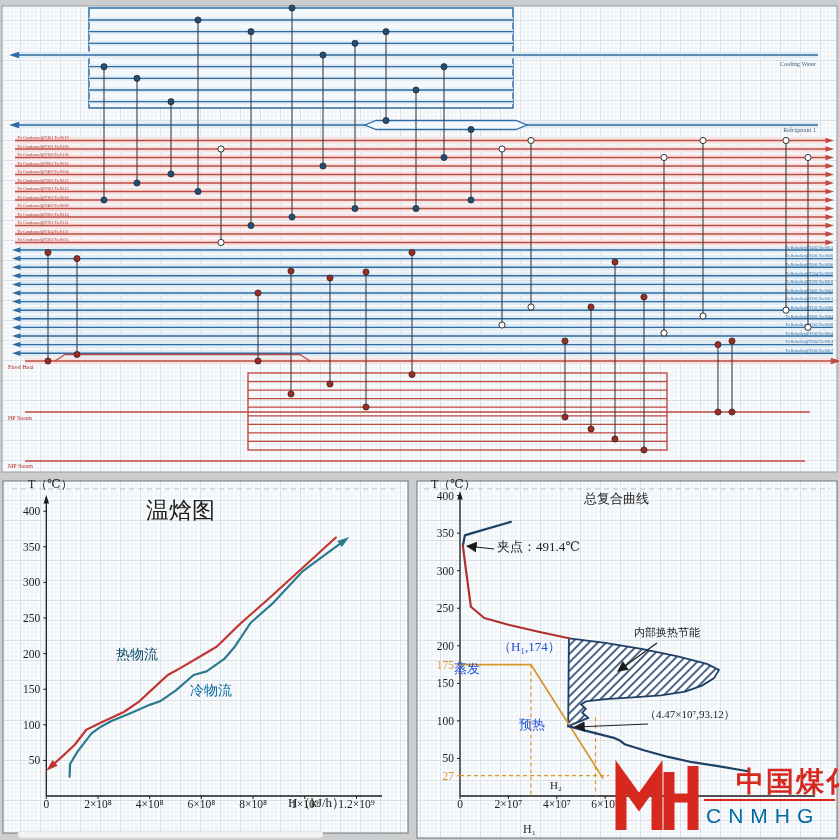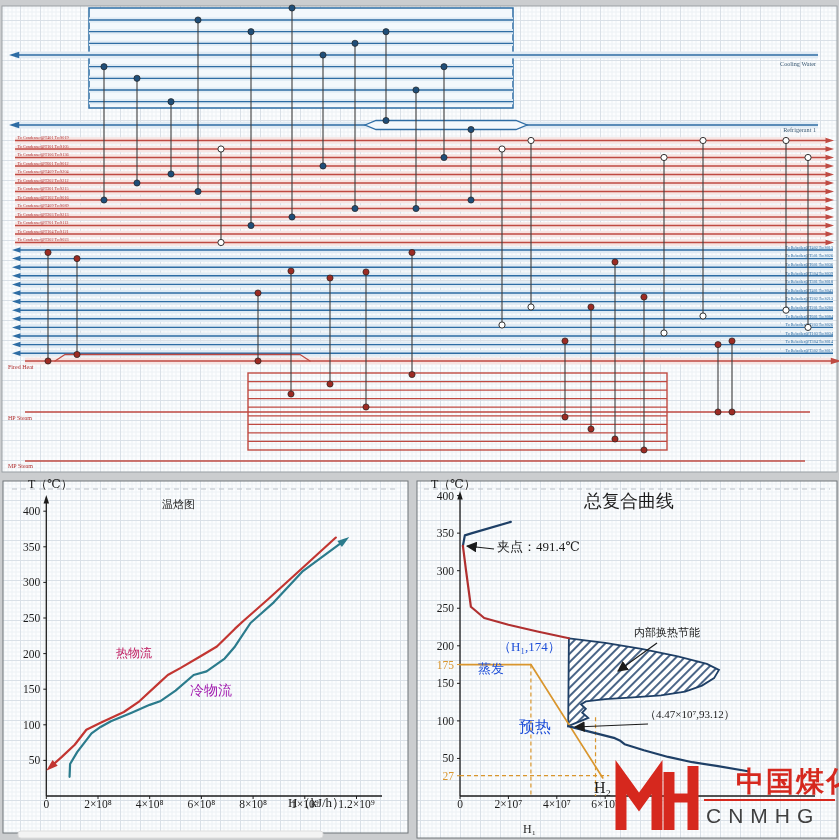--- a/index.html
+++ b/index.html
@@ -386,32 +386,32 @@
     </g>
     <rect x="18" y="831" width="305" height="7" rx="3" fill="#f3f3f3" stroke="#dddddd" stroke-width="1"></rect>
     <g>
       <polyline points="621,830 621,777 639,802 657,777 657,830" fill="none" stroke="#d6281e" stroke-width="11" stroke-linejoin="miter" stroke-linecap="butt"></polyline>
       <line x1="669" y1="772" x2="669" y2="830" stroke="#d6281e" stroke-width="11"></line>
       <line x1="693" y1="766" x2="693" y2="830" stroke="#d6281e" stroke-width="11"></line>
       <line x1="664" y1="798" x2="693" y2="798" stroke="#d6281e" stroke-width="9"></line>
     </g>
   </svg>
 
-<div class="lbl" style="left:162px;top:498px;font-size:11px">温焓图</div>
+<div class="lbl" style="left:146px;top:498px;font-size:23px">温焓图</div>
 <div class="lbl" style="left:28px;top:478px;font-size:12px">T（℃）</div>
 <div class="lbl" style="left:288px;top:796px;font-size:13px">H（kJ/h）</div>
-<div class="lbl" style="left:116px;top:647px;font-size:12px;color:#be185d">热物流</div>
-<div class="lbl" style="left:190px;top:683px;font-size:14px;color:#a21caf">冷物流</div>
+<div class="lbl" style="left:116px;top:647px;font-size:14px;color:#0c4a6e">热物流</div>
+<div class="lbl" style="left:190px;top:683px;font-size:14px;color:#0369a1">冷物流</div>
 
-<div class="lbl" style="left:584px;top:492px;font-size:18px">总复合曲线</div>
+<div class="lbl" style="left:584px;top:492px;font-size:13px">总复合曲线</div>
 <div class="lbl" style="left:431px;top:478px;font-size:12px">T（℃）</div>
 <div class="lbl" style="left:497px;top:540px;font-size:13px">夹点：491.4℃</div>
 <div class="lbl orange" style="left:498px;top:640px;font-size:13px">（H₁,174）</div>
-<div class="lbl orange" style="left:478px;top:662px;font-size:13px">蒸发</div>
-<div class="lbl orange" style="left:519px;top:718px;font-size:16px">预热</div>
+<div class="lbl orange" style="left:454px;top:662px;font-size:13px">蒸发</div>
+<div class="lbl orange" style="left:519px;top:718px;font-size:13px">预热</div>
 <div class="lbl" style="left:634px;top:626px;font-size:11px">内部换热节能</div>
 <div class="lbl" style="left:645px;top:708px;font-size:11px">（4.47×10⁷,93.12）</div>
 <div class="lbl" style="left:523px;top:823px;font-size:12px">H₁</div>
-<div class="lbl" style="left:594px;top:779px;font-size:16px">H₂</div>
+<div class="lbl" style="left:550px;top:779px;font-size:11px">H₂</div>
 
 <div class="lbl logo-cn" style="left:736px;top:767px;font-size:28px;color:#d6281e">中国煤化工</div>
 <div class="logo-rule" style="left:704px;top:799px;width:131px;background:#d6281e"></div>
-<div class="lbl logo-en" style="left:706px;top:804px;font-size:21px;color:#404040">CNMHG</div>
+<div class="lbl logo-en" style="left:706px;top:804px;font-size:21px;color:#0369a1">CNMHG</div>
 
 </body></html>

